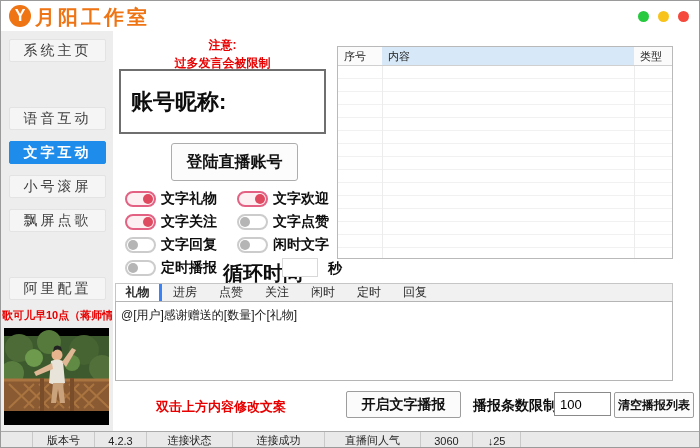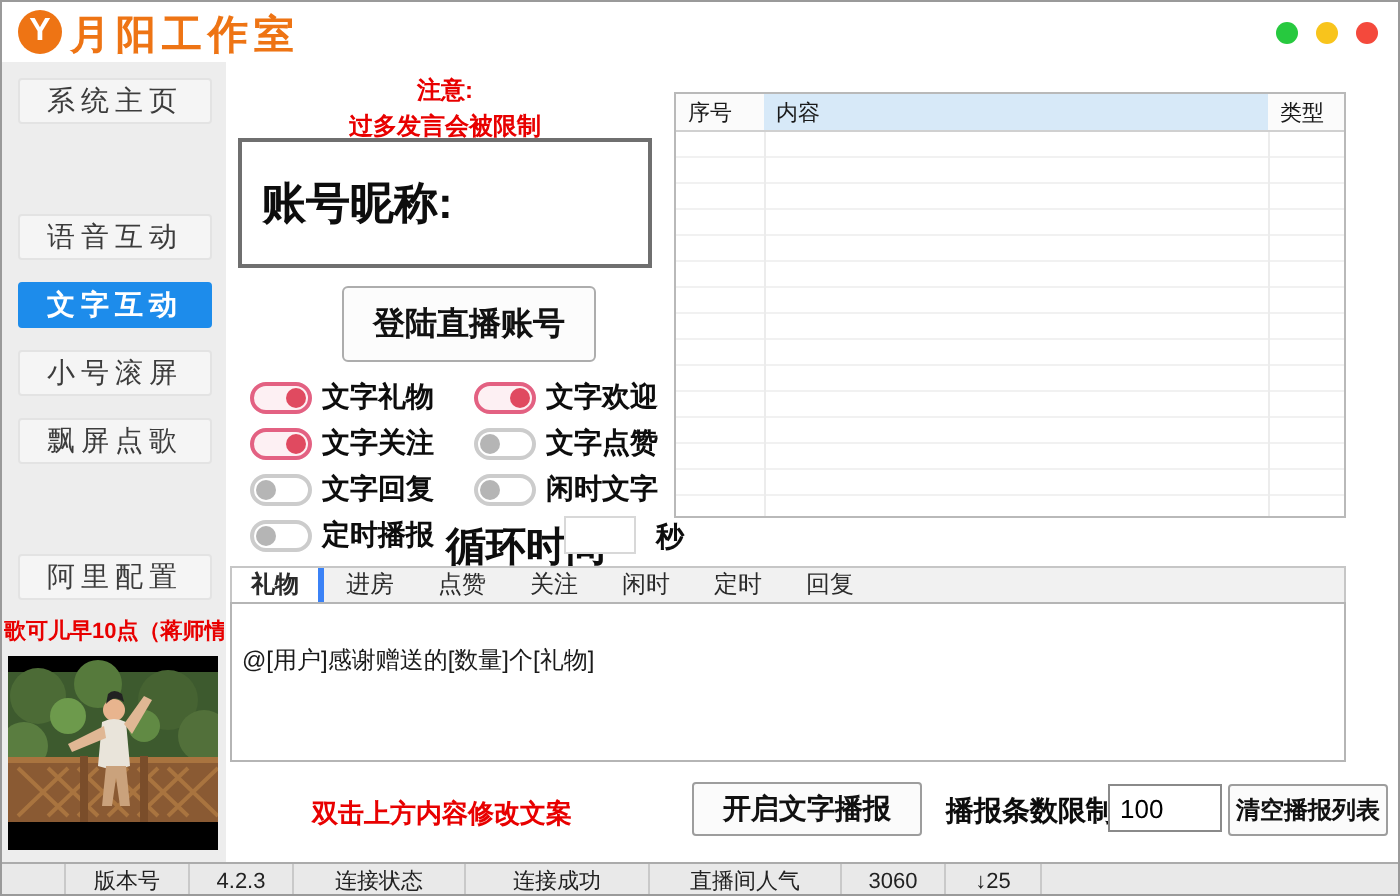--- a/index.html
+++ b/index.html
@@ -67,21 +67,21 @@
   .gvline1 { position:absolute; left:44px; top:19px; bottom:0; width:1px; background:#ececec; }
   .gvline2 { position:absolute; left:296px; top:19px; bottom:0; width:1px; background:#ececec; }
   
   .tabs { position:absolute; left:114px; top:282px; width:558px; height:18px;
           background:#f1f1f1; border:1px solid #c6c6c6; border-bottom:none; display:flex; }
   .tab { width:46px; height:100%; font-size:12px; color:#2b2b2b; display:flex;
          align-items:center; justify-content:center; cursor:pointer; }
   .tab.active { background:#ffffff; border-right:3px solid #3b82f6; font-weight:bold; }
   .tpl-area { position:absolute; left:114px; top:300px; width:558px; height:80px;
               background:#ffffff; border:1px solid #b5b5b5; font-size:12px; color:#1a1a1a;
-              padding:20px 5px; cursor:text; }
+              padding:5px 5px; cursor:text; }
   
   .hint { position:absolute; left:155px; top:397px; font-size:13px; }
   .start-btn { position:absolute; left:345px; top:390px; width:115px; height:27px;
                background:#fbfbfb; border:1px solid #9d9d9d; border-radius:2px;
                font-size:14px; font-weight:bold; color:#111; cursor:pointer; font-family:inherit; }
   .limit-label { position:absolute; left:472px; top:396px; font-size:14px; font-weight:bold; color:#0d0d0d; }
   .limit-input { position:absolute; left:553px; top:391px; width:57px; height:24px;
                  border:1px solid #8a8a8a; background:#fff; font-size:13px; padding-left:5px;
                  font-family:inherit; }
   .clear-btn { position:absolute; left:613px; top:391px; width:80px; height:26px;

